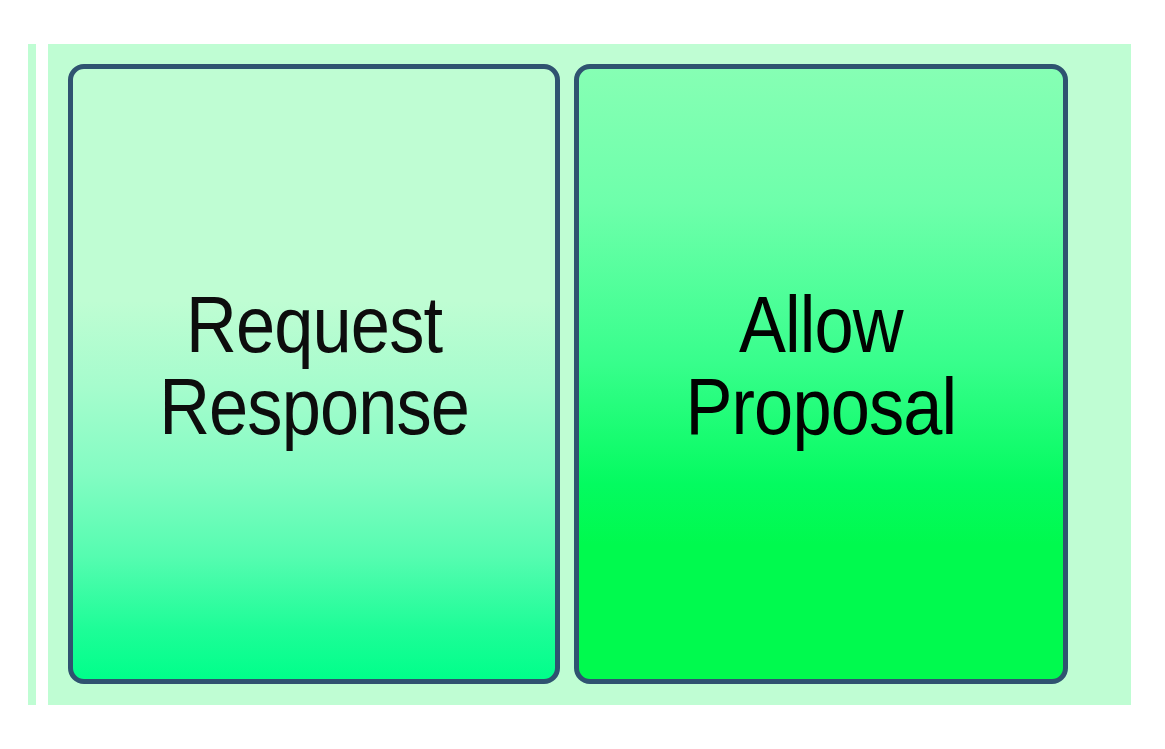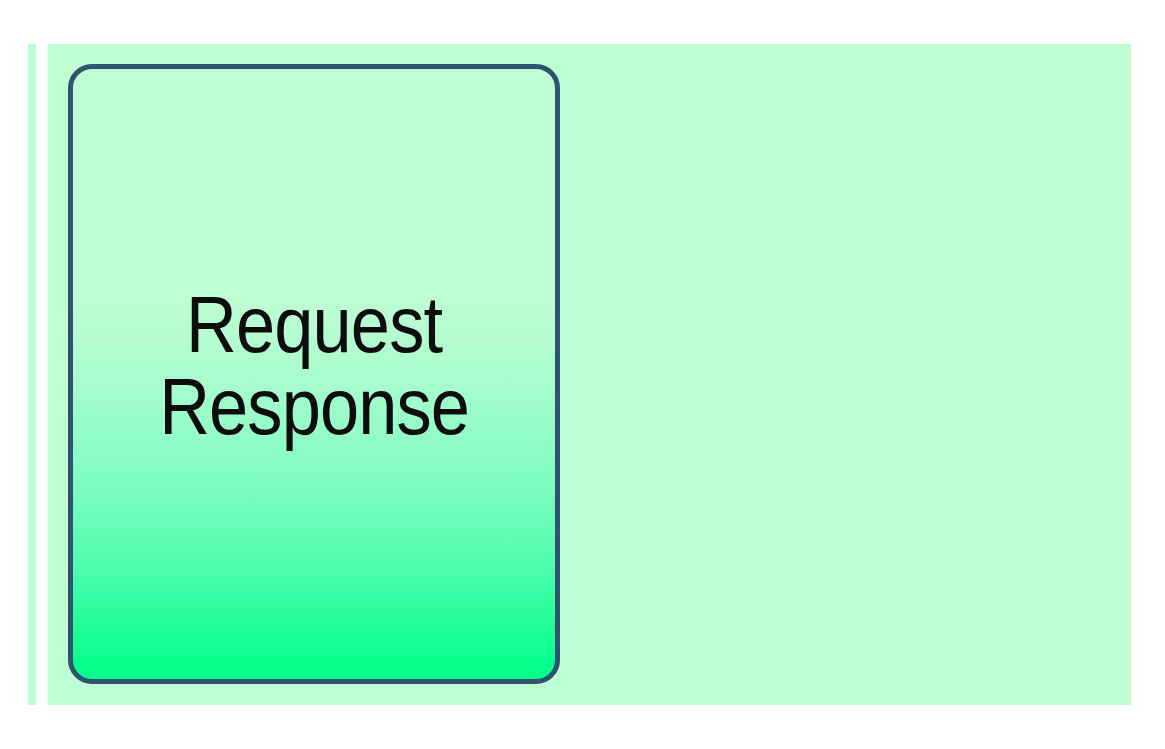--- a/index.html
+++ b/index.html
@@ -50,21 +50,21 @@
     width: 1015px;
     height: 620px;
     display: flex;
     gap: 14px;
   }
 
   .btn {
     position: relative;
     flex: 0 0 auto;
     border: 5px solid #2f5370;
-    border-radius: 24px;
+    border-radius: 16px;
     box-sizing: border-box;
     display: flex;
     align-items: center;
     justify-content: center;
     padding: 14px;
     overflow: hidden;
     cursor: pointer;
   }
 
   .btn-request {
@@ -127,16 +127,20 @@
 
   <div class="panel">
 
     <div class="button-row">
 
       <div class="btn btn-request">
         <div class="btn-label">Request
 Response</div>
       </div>
 
+      <div class="btn btn-allow">
+        <div class="btn-label">Allow
+Proposal</div>
+      </div>
 
     </div>
   </div>
 </div>
 
 </body></html>

